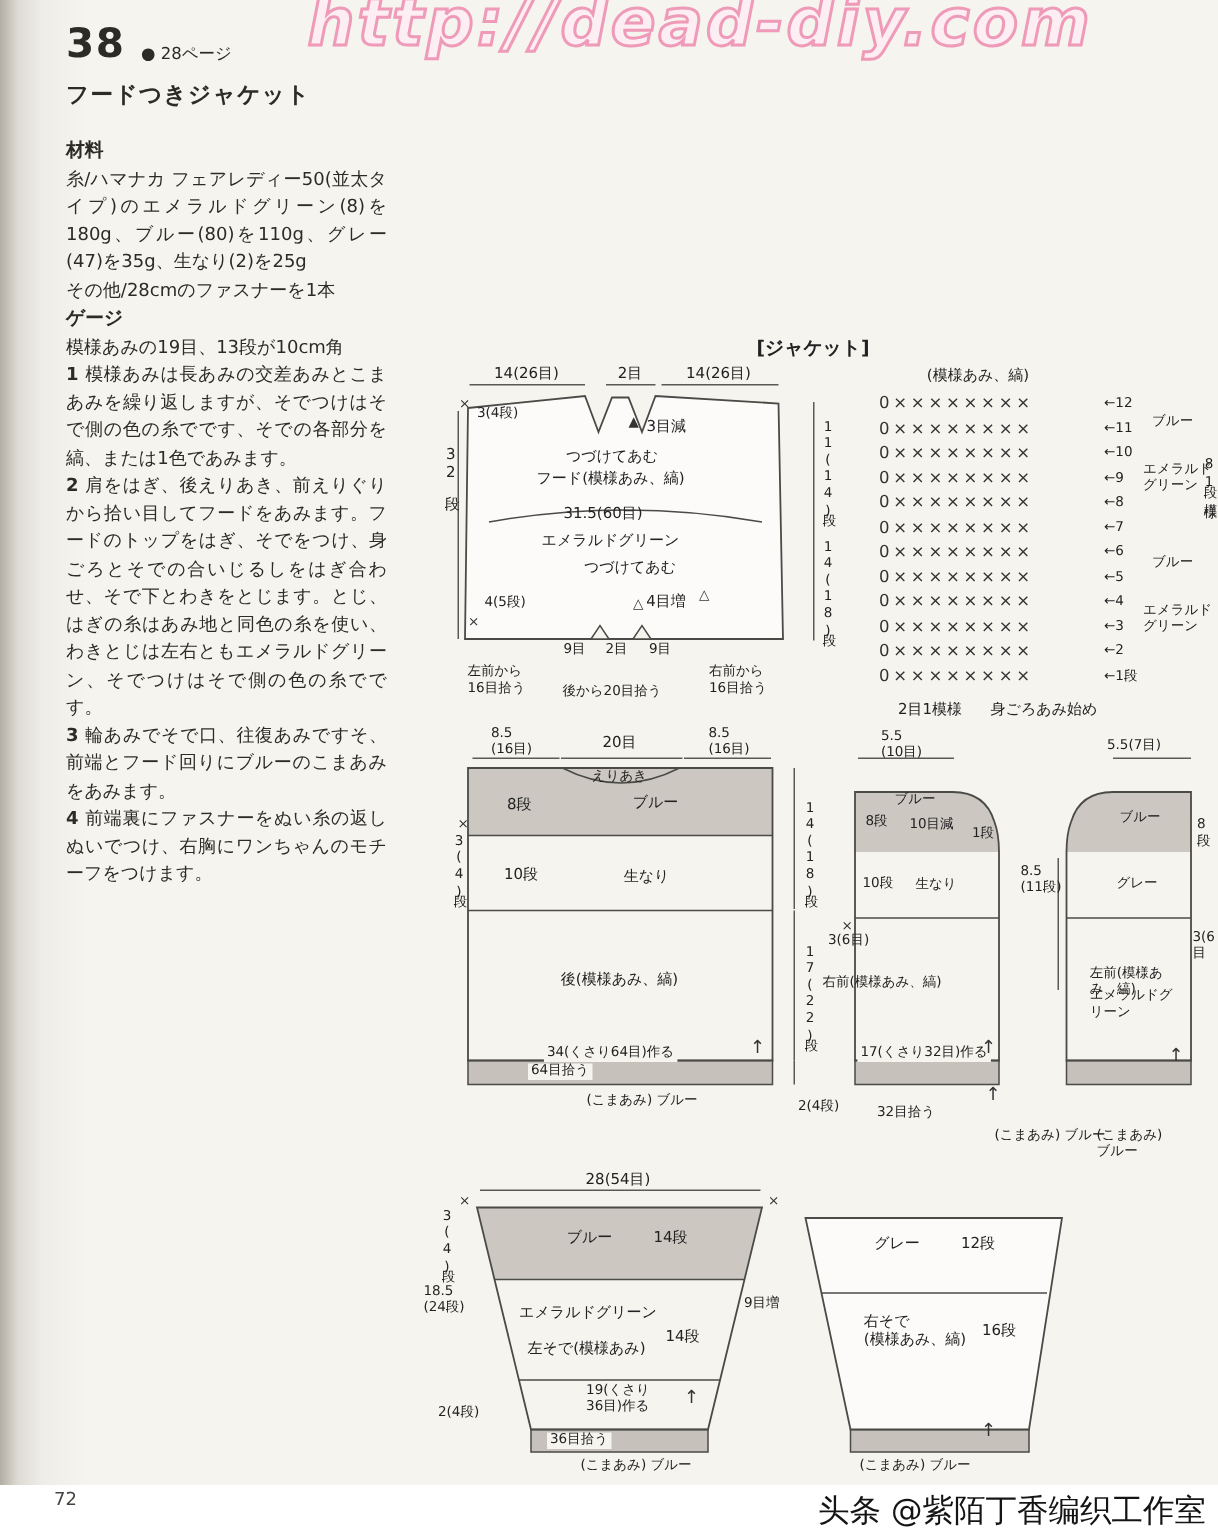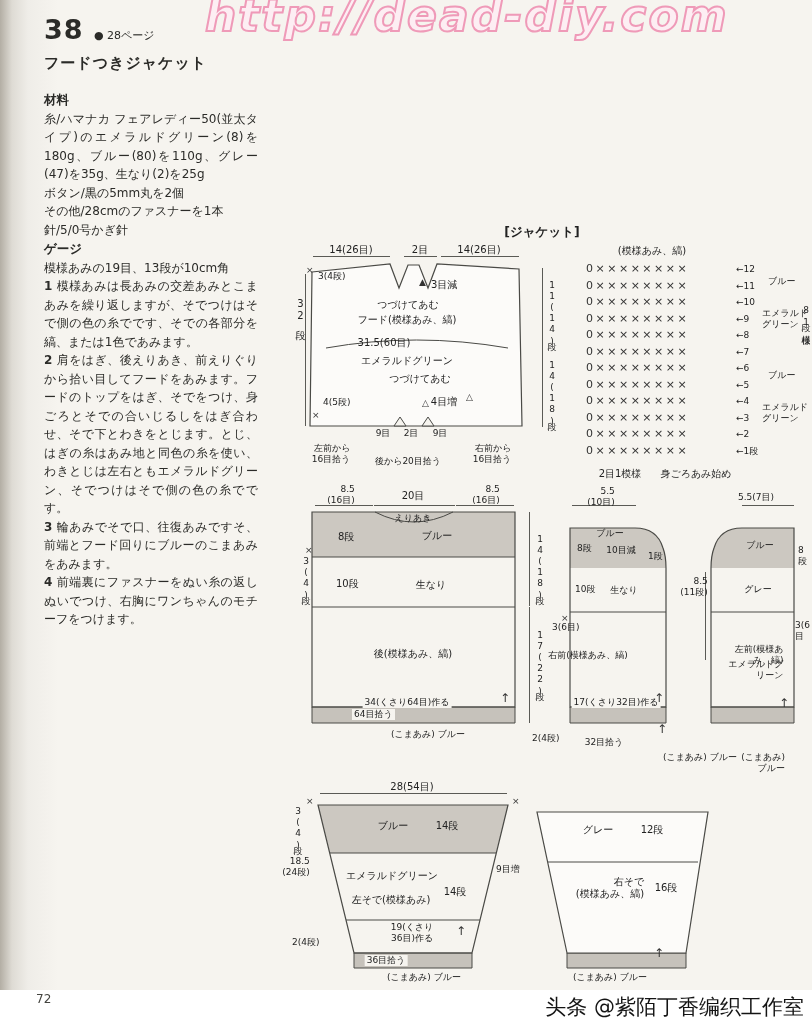--- a/index.html
+++ b/index.html
@@ -11,21 +11,21 @@
   .wm-top { position:absolute; left:205px; top:-10px; font-size:44px; font-weight:bold; font-style:italic;
             letter-spacing:2px; color:#fdeef3; -webkit-text-stroke:2px #ef9ab8; white-space:nowrap; }
   .hdr-num { position:absolute; left:44px; top:14px; font-size:27px; font-weight:bold; letter-spacing:1px; }
   .hdr-ref { position:absolute; left:94px; top:28px; font-size:11px; }
   .hdr-title { position:absolute; left:44px; top:54px; font-size:15px; font-weight:bold; letter-spacing:1px;text-align:right; }
   .col { position:absolute; left:44px; top:90px; width:214px; font-size:12px; line-height:18.5px; }
   .col .h { font-weight:bold; font-size:12.5px; margin-top:1px; }
   .col p { margin:0; text-align:justify; }
   .step b { margin-right:4px; }
   .lbl { position:absolute; font-size:10px; line-height:12px; white-space:pre-line; color:#222; }
-  .lbl.c { transform:translateX(-50%); text-align:right; }
+  .lbl.c { transform:translateX(-50%); text-align:left; }
   .lbl.s9 { font-size:9px; line-height:11px; }
   .lbl.bgp { background:#f6f4ef; padding:0 2px; }
   .v { writing-mode:vertical-rl; text-orientation:upright; letter-spacing:1px; }
   .sym { position:absolute; font-size:9px; color:#333; }
   .sym.a { font-size:12px; }
   .hline { position:absolute; height:1px; background:#5a5a55; }
   .vline { position:absolute; width:1px; background:#5a5a55; }
   svg.shape { position:absolute; overflow:visible; }
   svg.shape path, svg.shape rect, svg.shape line { vector-effect:non-scaling-stroke; }
   .chart-rows { position:absolute; left:586px; top:261px; }
@@ -45,23 +45,21 @@
   <div class="wm-top">http://dead-diy.com</div>
   <div class="hdr-num">38</div>
   <div class="hdr-ref">● 28ページ</div>
   <div class="hdr-title">フードつきジャケット</div>
 
   <div class="col">
     <div class="h">材料</div>
     <div>
 
     <p class="mline">糸/ハマナカ フェアレディー50(並太タイプ)のエメラルドグリーン(8)を180g、ブルー(80)を110g、グレー(47)を35g、生なり(2)を25g</p>
-        <p class="mline">ボタン/黒の5mm丸を2個</p>
         <p class="mline">その他/28cmのファスナーを1本</p>
-        <p class="mline">針/5/0号かぎ針</p>
       </div>
     <div class="h">ゲージ</div>
     <p class="mline">模様あみの19目、13段が10cm角</p>
     <div>
 
     <p class="step"><b>1</b><span>模様あみは長あみの交差あみとこまあみを繰り返しますが、そでつけはそで側の色の糸でです、そでの各部分を縞、または1色であみます。</span></p>
         <p class="step"><b>2</b><span>肩をはぎ、後えりあき、前えりぐりから拾い目してフードをあみます。フードのトップをはぎ、そでをつけ、身ごろとそでの合いじるしをはぎ合わせ、そで下とわきをとじます。とじ、はぎの糸はあみ地と同色の糸を使い、わきとじは左右ともエメラルドグリーン、そでつけはそで側の色の糸でです。</span></p>
         <p class="step"><b>3</b><span>輪あみでそで口、往復あみですそ、前端とフード回りにブルーのこまあみをあみます。</span></p>
         <p class="step"><b>4</b><span>前端裏にファスナーをぬい糸の返しぬいでつけ、右胸にワンちゃんのモチーフをつけます。</span></p>
       </div>
@@ -86,21 +84,21 @@
     <div class="lbl c" style="left:351px;top:244px">14(26目)</div>
     <div class="lbl c" style="left:420px;top:244px">2目</div>
     <div class="lbl c" style="left:479px;top:244px">14(26目)</div>
     <span class="sym" style="left:306px;top:265px">×</span>
     <div class="lbl s9" style="left:318px;top:271px">3(4段)</div>
     <div class="lbl v" style="left:294px;top:298px">32段</div>
     <span class="sym" style="left:419px;top:277px">▲</span>
     <div class="lbl" style="left:431px;top:279px">3目減</div>
     <div class="lbl c" style="left:408px;top:299px">つづけてあむ</div>
     <div class="lbl c" style="left:407px;top:314px">フード(模様あみ、縞)</div>
-    <div class="lbl c" style="left:384px;top:337px">31.5(60目)</div>
+    <div class="lbl c" style="left:402px;top:337px">31.5(60目)</div>
     <div class="lbl c" style="left:407px;top:355px">エメラルドグリーン</div>
     <div class="lbl c" style="left:420px;top:373px">つづけてあむ</div>
     <span class="sym" style="left:312px;top:410px">×</span>
     <div class="lbl s9" style="left:323px;top:397px">4(5段)</div>
     <span class="sym" style="left:422px;top:398px">△</span>
     <div class="lbl c" style="left:444px;top:396px">4目増</div>
     <span class="sym" style="left:466px;top:392px">△</span>
     <div class="lbl c s9" style="left:383px;top:428px">9目</div>
     <div class="lbl c s9" style="left:411px;top:428px">2目</div>
     <div class="lbl c s9" style="left:440px;top:428px">9目</div>

